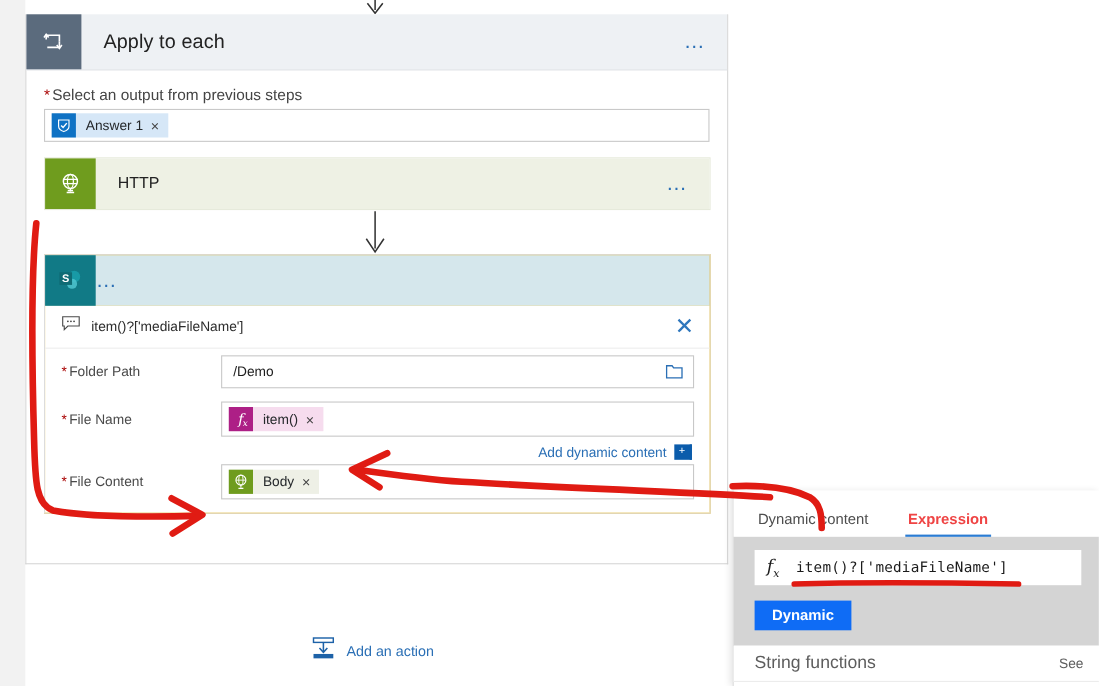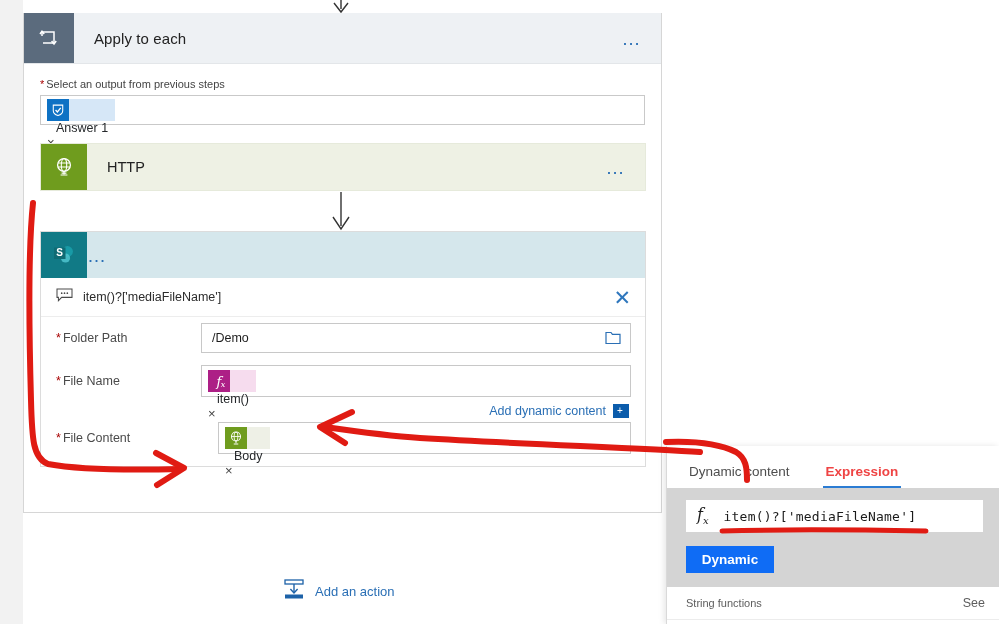--- a/index.html
+++ b/index.html
@@ -46,41 +46,41 @@
   }
   .scope-icon {
     width: 50px; height: 50px;
     background: #5b6b7d;
     display: flex;
     align-items: center;
     justify-content: center;
     flex: 0 0 auto;
   }
   .scope-title {
-    font-size: 15px;
+    font-size: 18px;
     color: #222;
     padding-left: 20px;
     flex: 1 1 auto;
     letter-spacing: .1px;
   }
   .ellipsis-btn {
     color: #2a6fb5;
     font-size: 19px;
     letter-spacing: 2.5px;
     padding-right: 18px;
     line-height: 1;
     user-select: none;
   }
 
   .scope-body {
     padding: 14px 16px 6px 16px;
   }
 
   .req-label {
-    font-size: 11px;
+    font-size: 14px;
     color: #444;
     margin-bottom: 5px;
   }
   .req-star {
     color: #a80000;
     margin-right: 2px;
   }
 
   .output-input {
     height: 30px;
@@ -88,24 +88,24 @@
     background: #fff;
     display: flex;
     align-items: center;
     padding-left: 6px;
     box-sizing: border-box;
   }
 
   
   .token {
     display: inline-flex;
+    align-items: center;
     height: 22px;
     font-size: 12.5px;
     color: #25282b;
-    flex-direction: column;
   }
   .token-ico {
     width: 22px; height: 22px;
     display: flex; align-items: center; justify-content: center;
     flex: 0 0 auto;
   }
   .token-txt {
     padding: 0 7px 0 9px;
     white-space: nowrap;
   }
@@ -339,21 +339,21 @@
   }
   .flyout-section {
     display: flex;
     align-items: center;
     height: 32px;
     padding: 0 14px 0 19px;
     background: #fff;
     border-bottom: 1px solid #ececec;
   }
   .flyout-section-title {
-    font-size: 11px;
+    font-size: 16px;
     color: #5d5d5d;
     flex: 1 1 auto;
   }
   .flyout-section-link {
     font-size: 12.5px;
     color: #5d5d5d;
   }
 
   
   #annotations {
@@ -496,21 +496,21 @@
             </span>
           </span>
         </div>
       </div>
 
       <div class="dyn-link-row">
         <span class="dyn-link">Add dynamic content</span>
         <span class="dyn-plus">+</span>
       </div>
 
-      <div class="field-row" style="padding-top:2px;padding-bottom:12px;gap:17px;">
+      <div class="field-row" style="padding-top:2px;padding-bottom:12px;">
         <div class="field-label">
           <span class="req-star">*</span><span>File Content</span>
         </div>
         <div class="field-ctrl tall">
           <span class="token-wrap">
             <span class="token tok-green">
               <span class="token-ico">
                 <svg width="18" height="18" viewBox="0 0 24 24">
                   <circle cx="12" cy="10" r="6" stroke="#ffffff" stroke-width="1.4" fill="none"></circle>
                   <ellipse cx="12" cy="10" rx="2.6" ry="6" stroke="#ffffff" stroke-width="1.1" fill="none"></ellipse>

